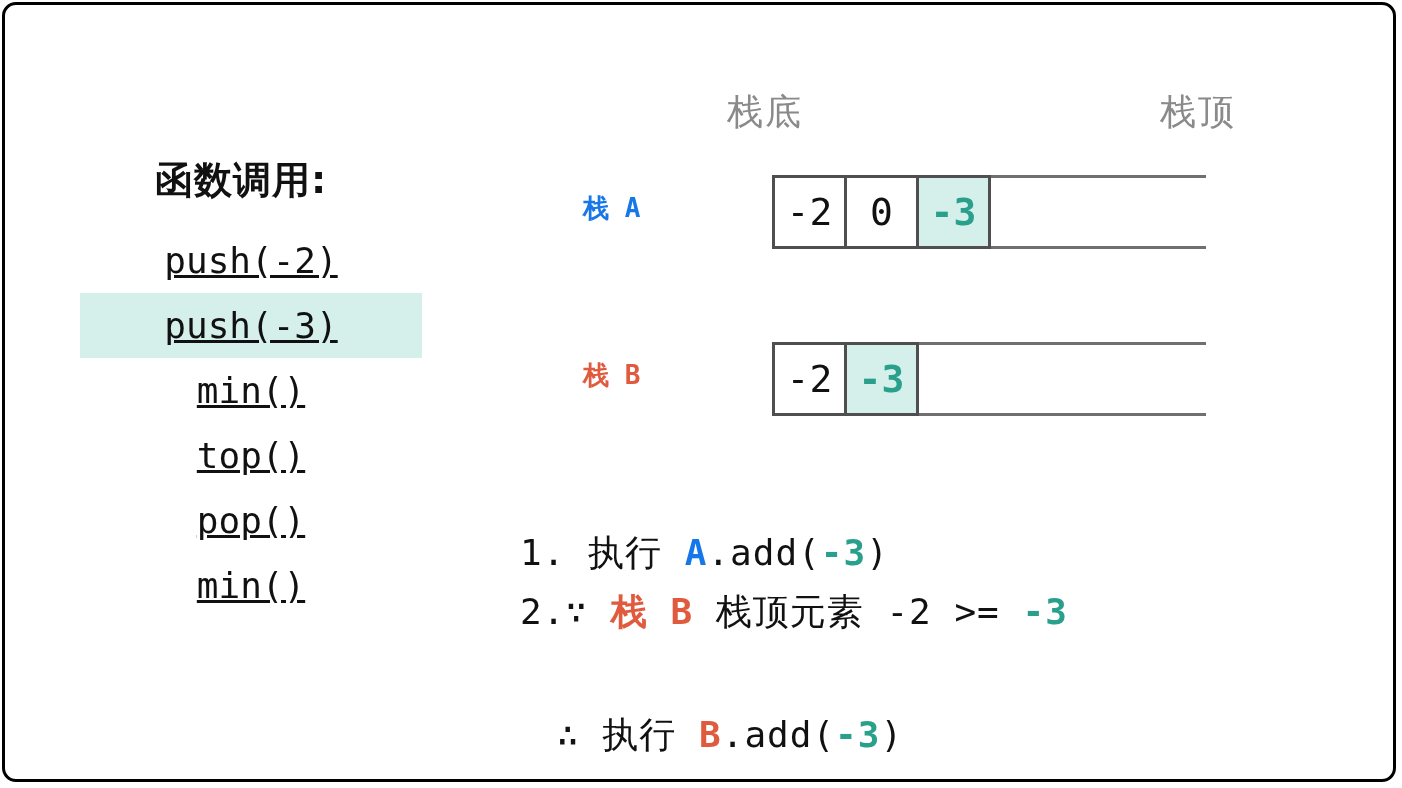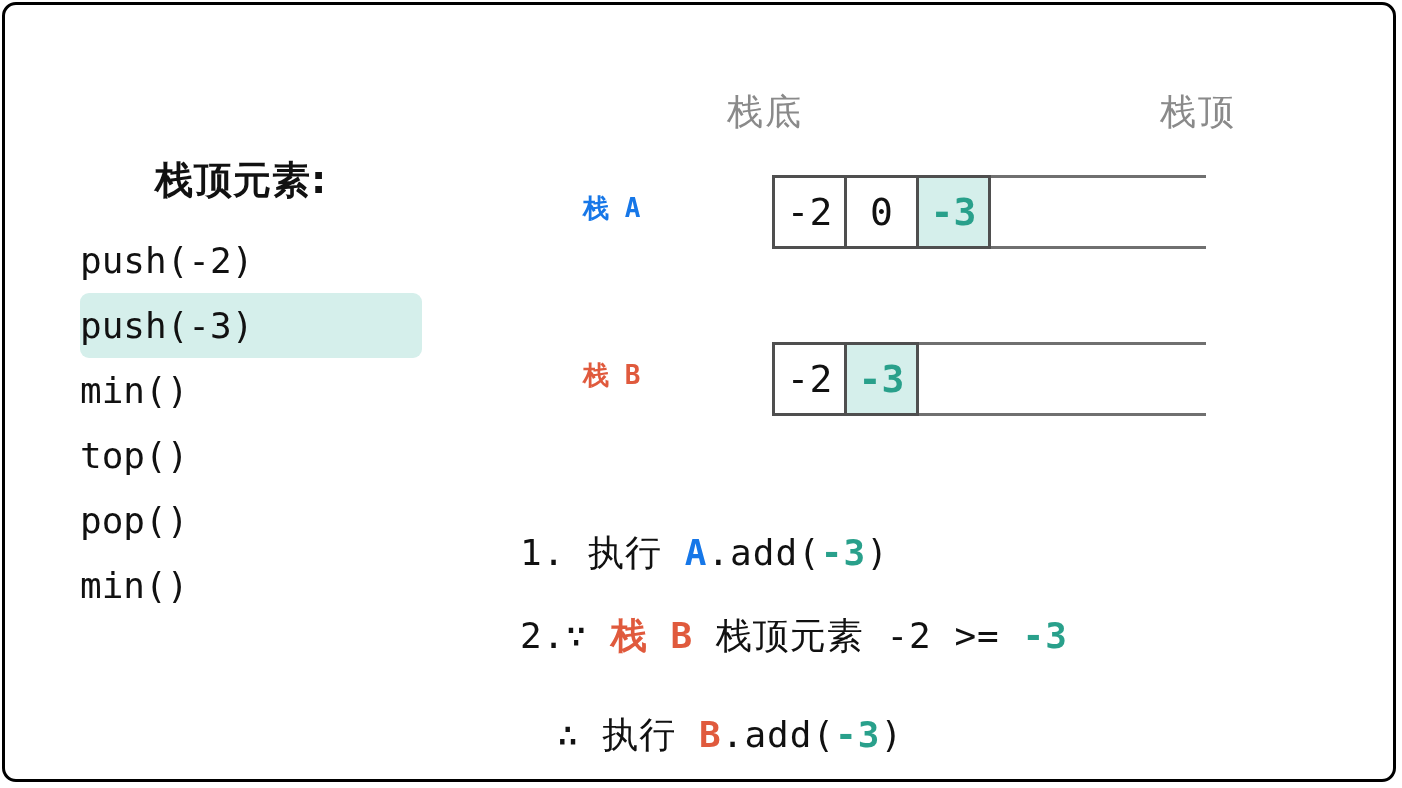--- a/index.html
+++ b/index.html
@@ -36,25 +36,26 @@
   }
   .fc-list {
     position: absolute;
     left: 80px; top: 228px;
     width: 342px;
   }
   .fc-row {
     height: 65px;
     display: flex;
     align-items: center;
-    justify-content: flex-start;
+    justify-content: center;
     font-family: "DejaVu Sans Mono", monospace;
     font-size: 36px;
-  }
-  .fc-row.hl { background: #d5efeb; border-radius: 9px; }
+    text-decoration: underline;
+  }
+  .fc-row.hl { background: #d5efeb; }
 
   
   .pos-label {
     position: absolute;
     top: 88px;
     font-size: 36px;
     color: #8a8a8a;
     letter-spacing: 2px;
   }
   .pos-label.bottom { left: 727px; }
@@ -115,34 +116,34 @@
 
   
   .exp-line {
     position: absolute;
     font-family: "DejaVu Sans Mono", monospace;
     font-size: 36px;
     white-space: pre;
     letter-spacing: 1px;
   }
   .exp-line.l1 { left: 520px; top: 529px; }
-  .exp-line.l2 { left: 520px; top: 612px; }
+  .exp-line.l2 { left: 520px; top: 588px; }
   .exp-line.l3 { left: 557px; top: 711px; }
   .tok-a { color: #1677e8; font-weight: bold; }
   .tok-b { color: #e05a3d; font-weight: bold; }
   .tok-teal { color: #29a08b; font-weight: bold; }
 </style>
 </head>
 <body>
 
 <div class="stage">
 
   <div class="frame"></div>
 
-  <div class="fc-title">栈顶元素:</div>
+  <div class="fc-title">函数调用:</div>
 
   <div class="fc-list">
     <div class="fc-row">
         <span>push(-2)</span>
       </div>
     <div class="fc-row hl">
         <span>push(-3)</span>
       </div>
     <div class="fc-row">
         <span>min()</span>

